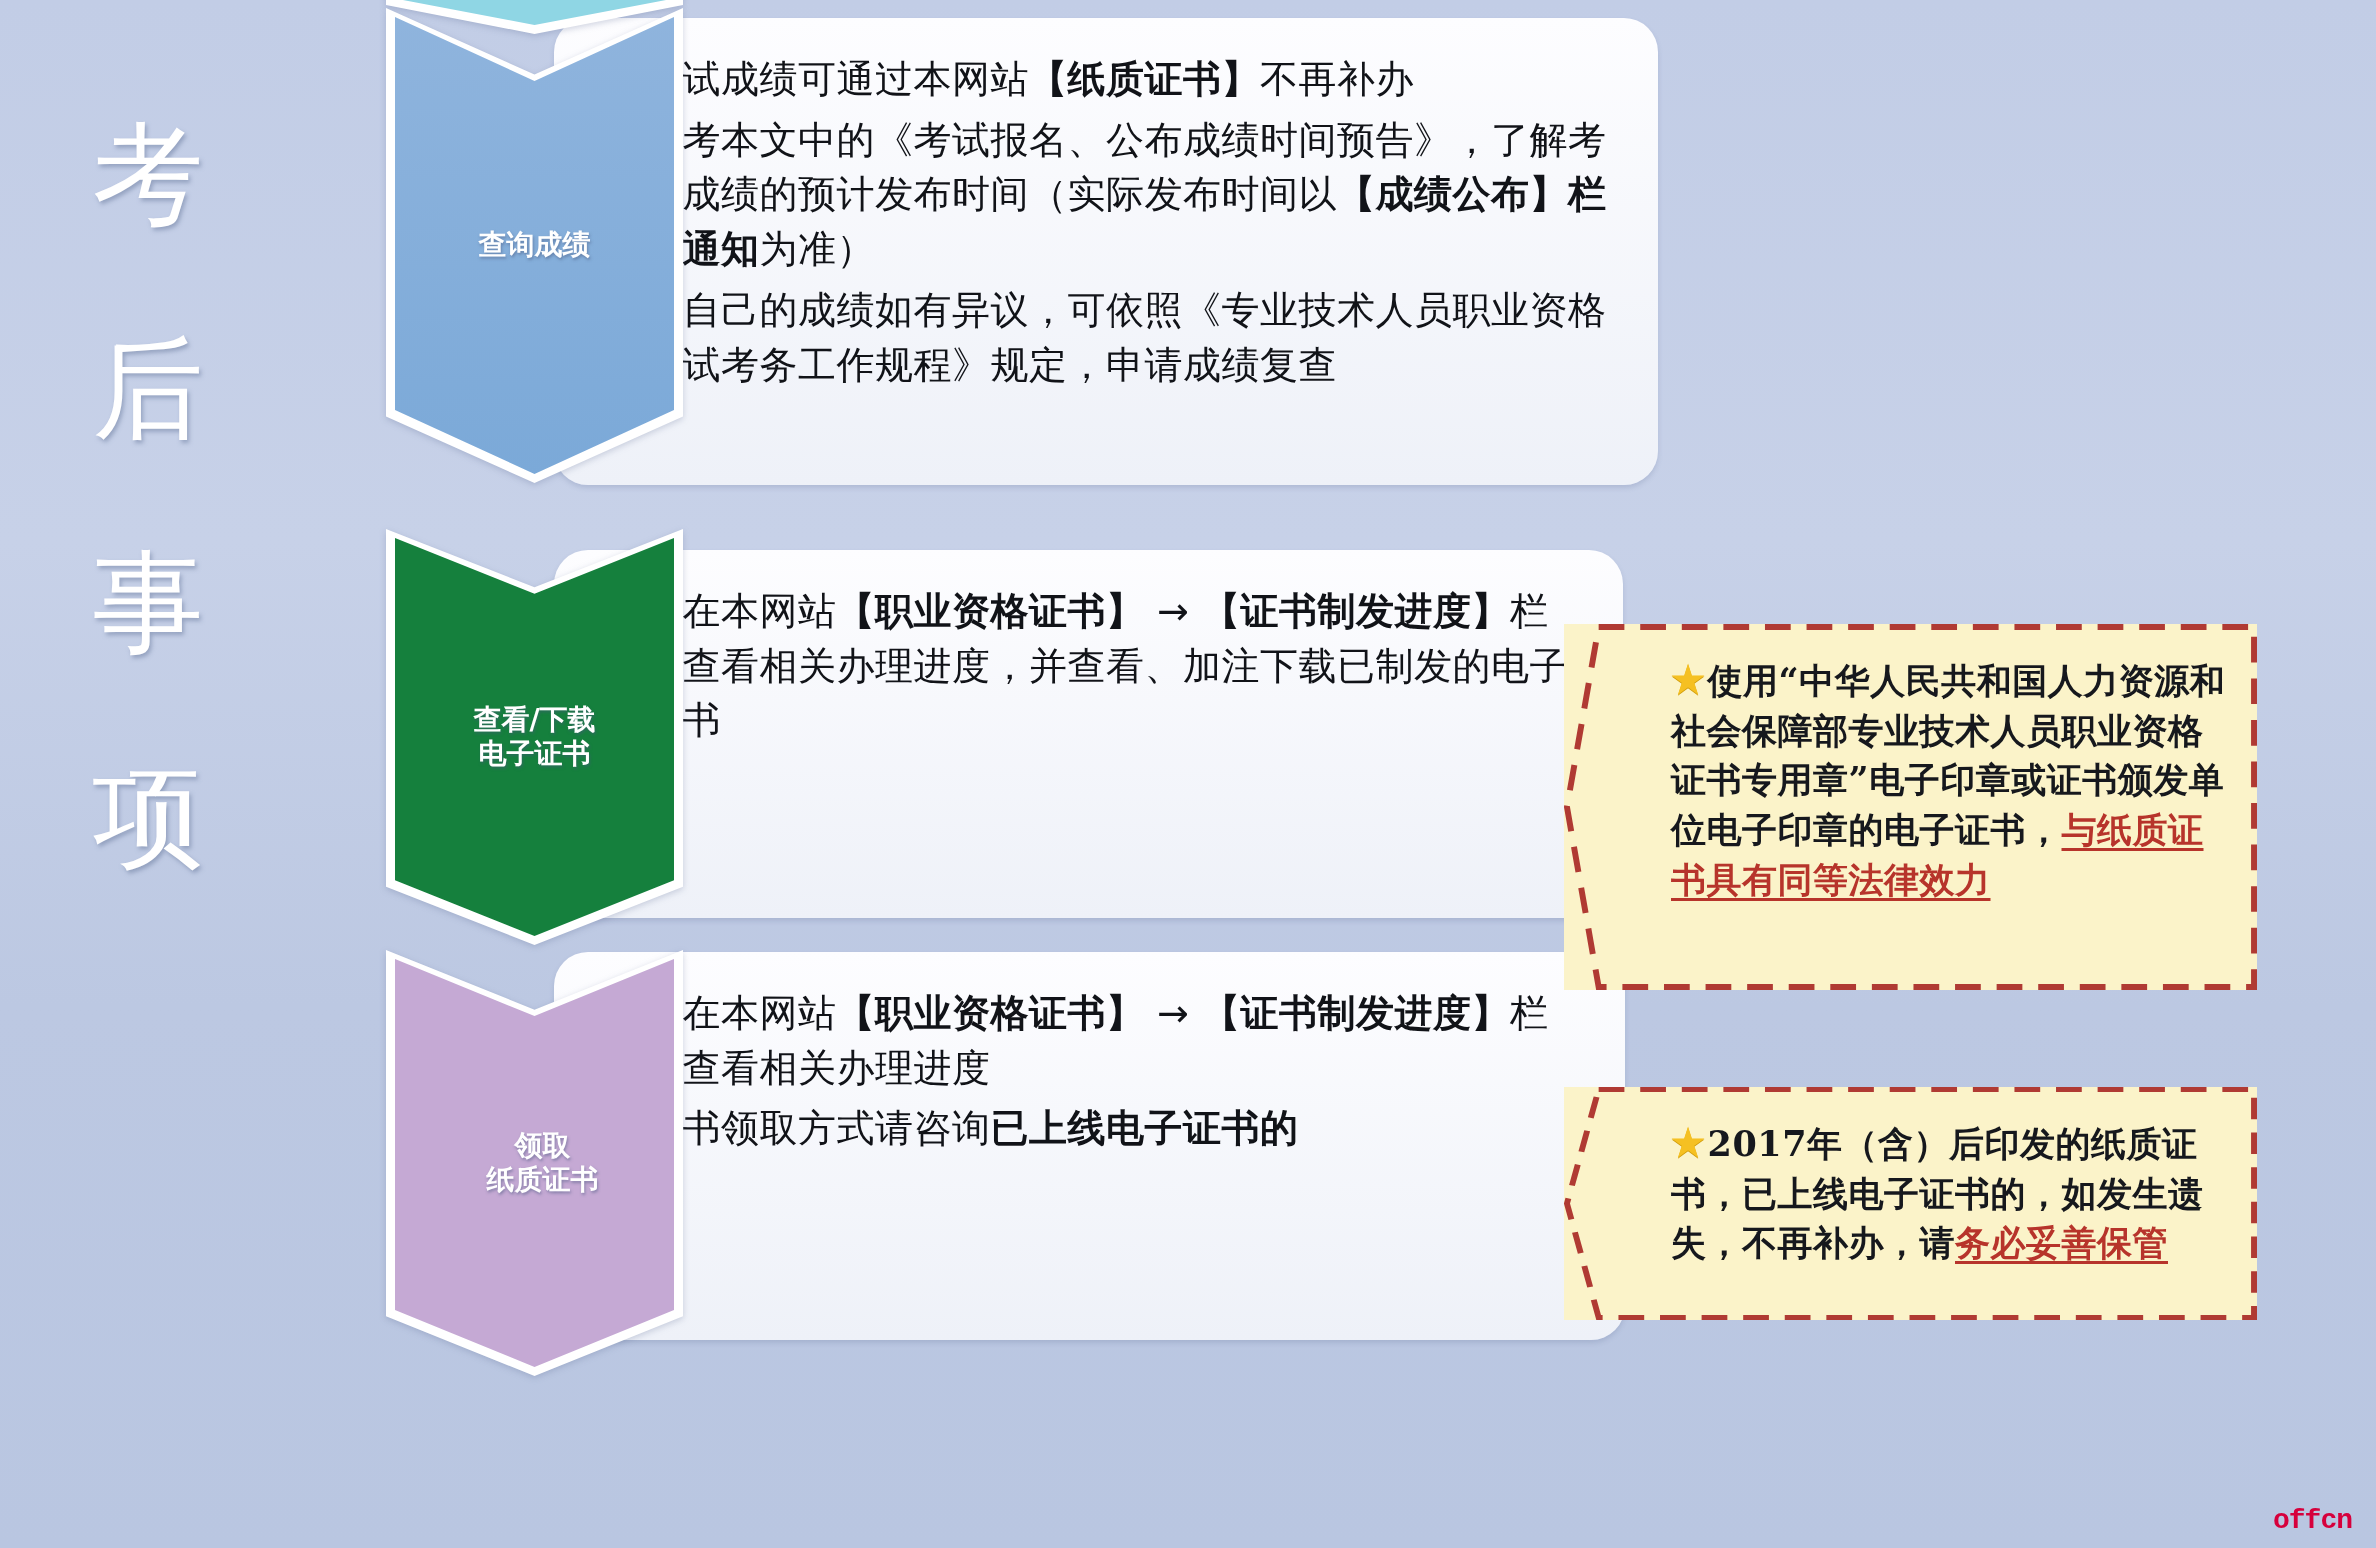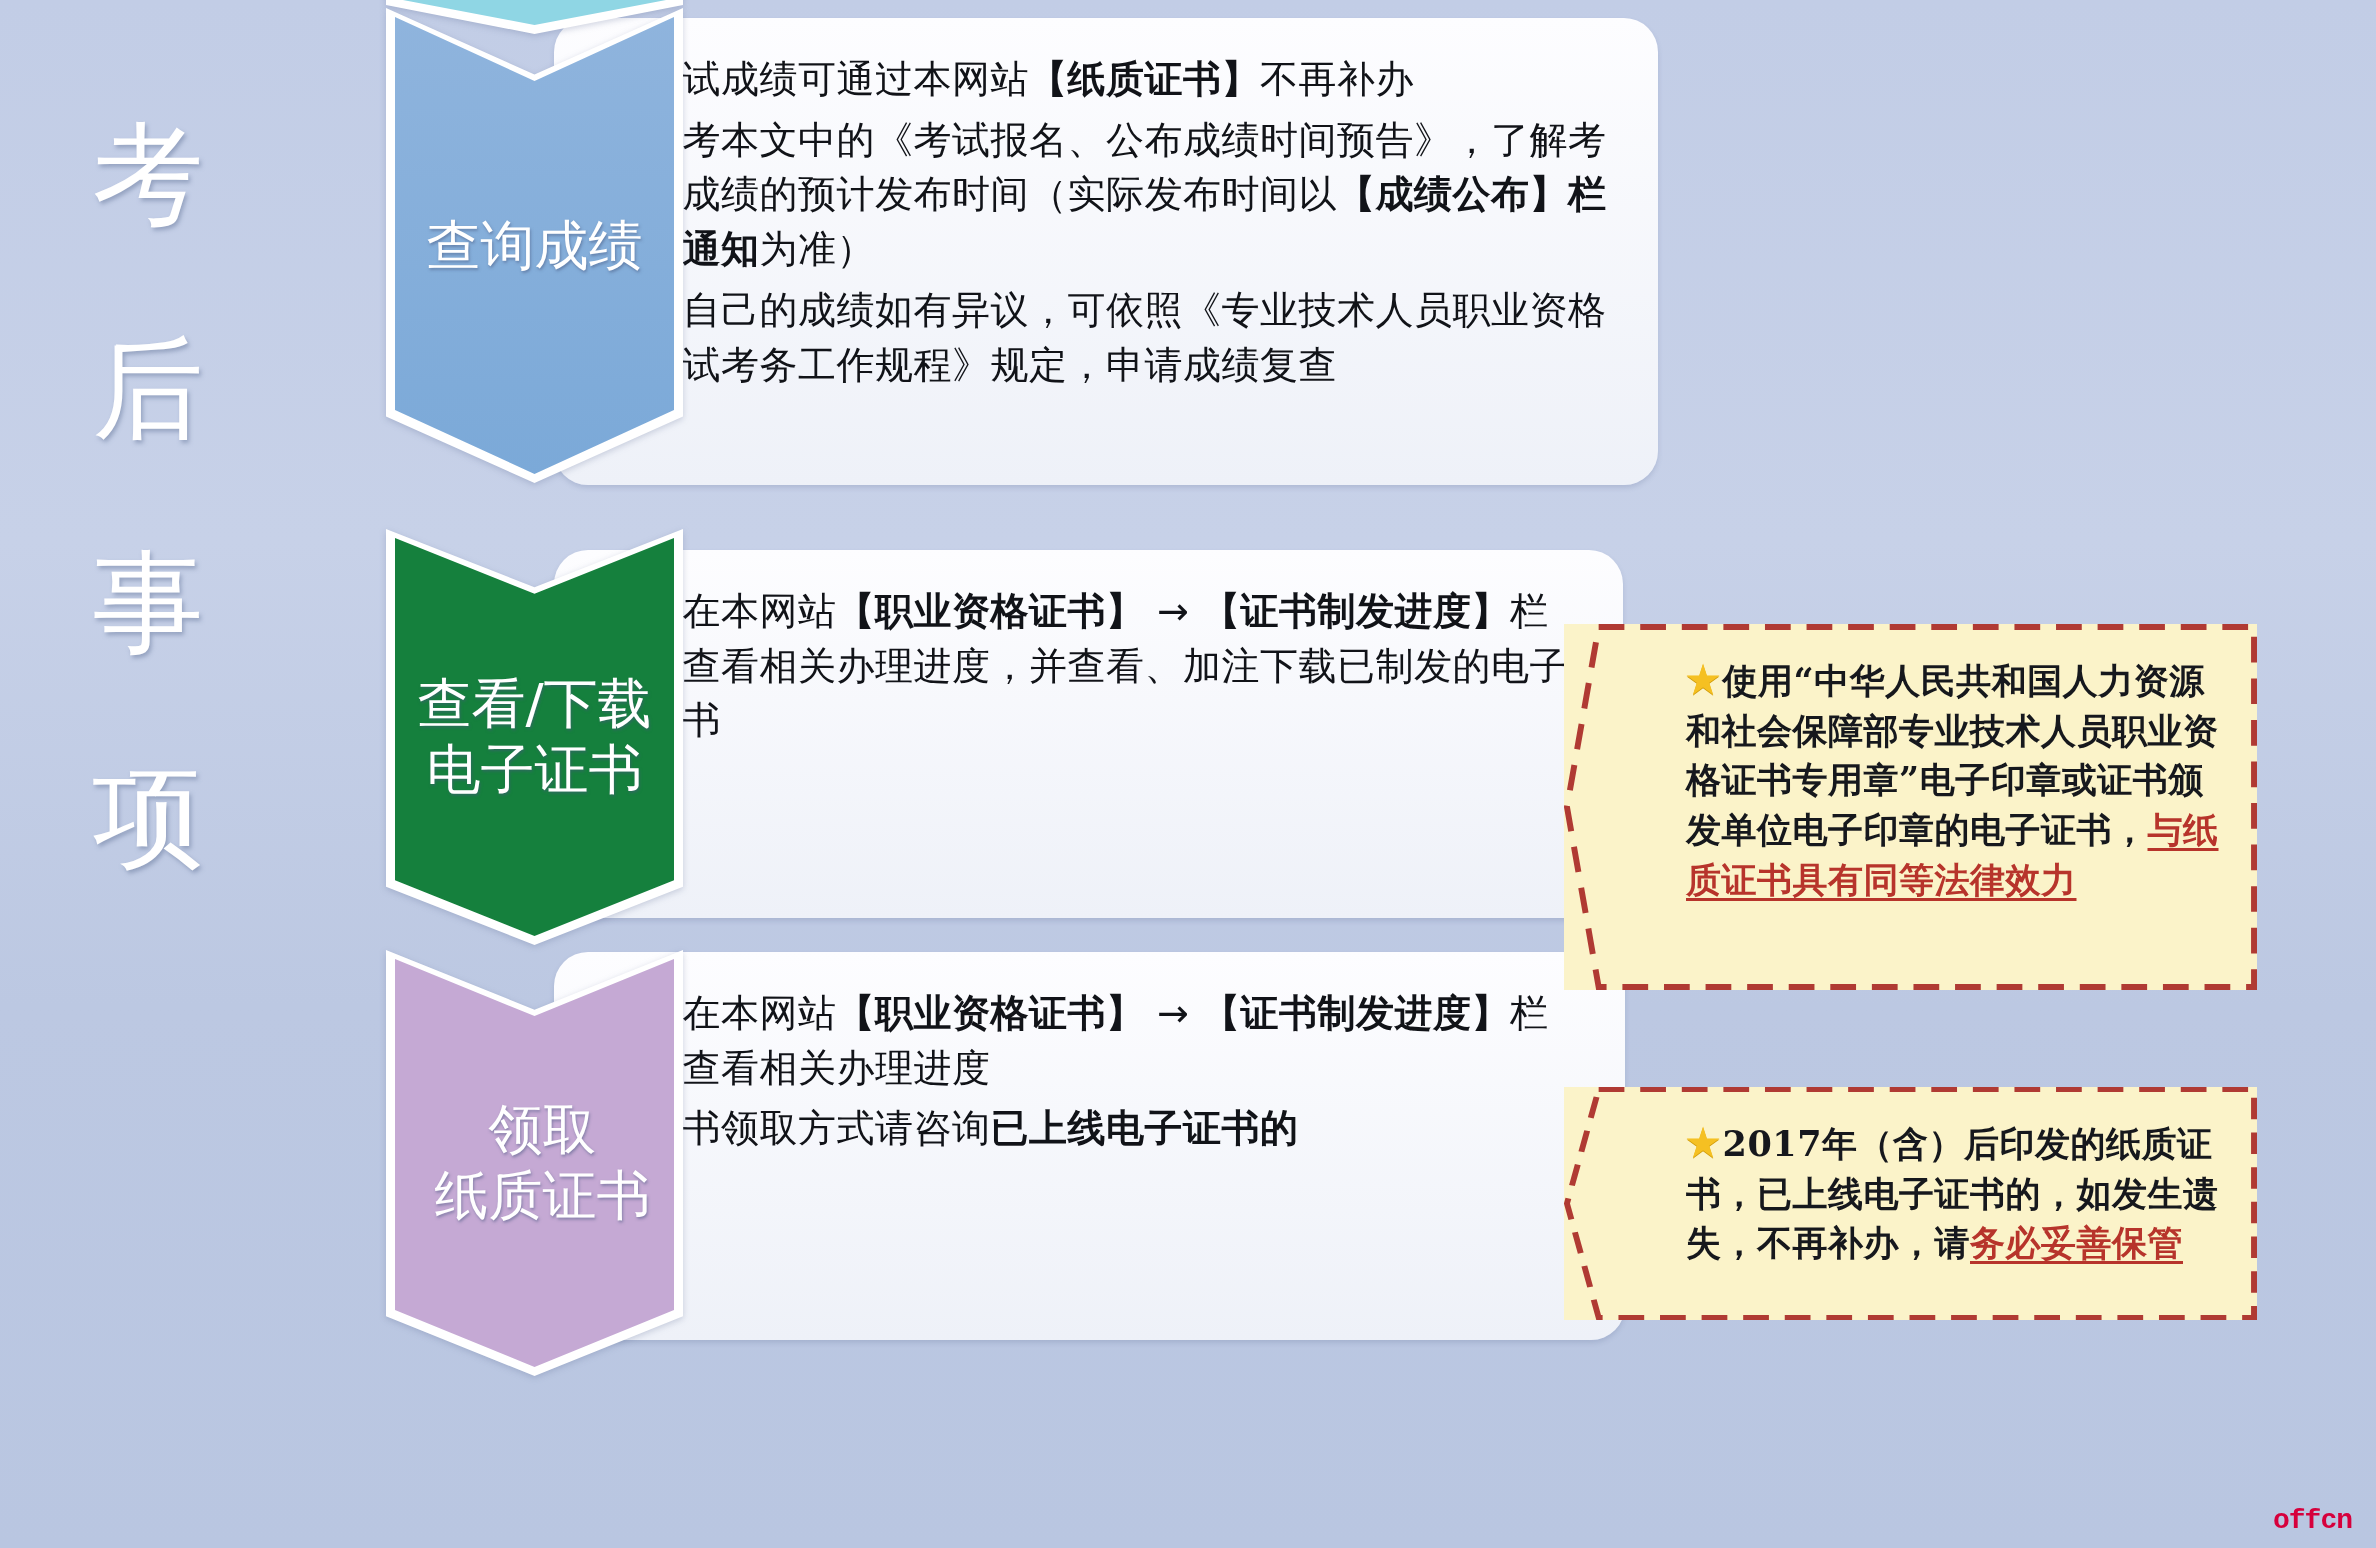--- a/index.html
+++ b/index.html
@@ -46,21 +46,21 @@
     display:flex;align-items:center;justify-content:center;
   }
   .chev .inner{
     position:absolute;inset:9px;
     -webkit-clip-path:polygon(0 0,50% 14%,100% 0,100% 86%,50% 100%,0 86%);
     clip-path:polygon(0 0,50% 14%,100% 0,100% 86%,50% 100%,0 86%);
     display:flex;align-items:center;justify-content:center;
     text-align:center;
   }
   .chev .lbl{
-    color:#fff;font-size:54px;line-height:1.22;font-weight:400;
+    color:#fff;font-size:28px;line-height:1.22;font-weight:700;
     font-family:"DejaVu Sans","Liberation Sans",sans-serif;
     text-shadow:1px 2px 3px rgba(70,85,125,.5);
     white-space:pre-line;
   }
 
   
   #chev0{left:386px;top:-174px;height:208px;}
   #chev0 .shape{background:#ffffff;}
   #chev0 .inner{background:#8fd6e4;}
 
@@ -107,21 +107,20 @@
     width:13px;height:13px;border-radius:50%;background:#111318;
   }
   .b{font-weight:700;}
 
   
   .callout{
     position:absolute;
     background:#fbf3c9;
     z-index:5;
     box-sizing:border-box;
-    padding-left:15px;
   }
   .callout .fill{
     position:absolute;inset:0;
     background:#fbf3c9;
     -webkit-clip-path:polygon(5% 0,100% 0,100% 100%,5% 100%,0 50%);
     clip-path:polygon(5% 0,100% 0,100% 100%,5% 100%,0 50%);
   }
   .callout .ctext{
     position:relative;z-index:2;
     padding:32px 30px 28px 107px;

